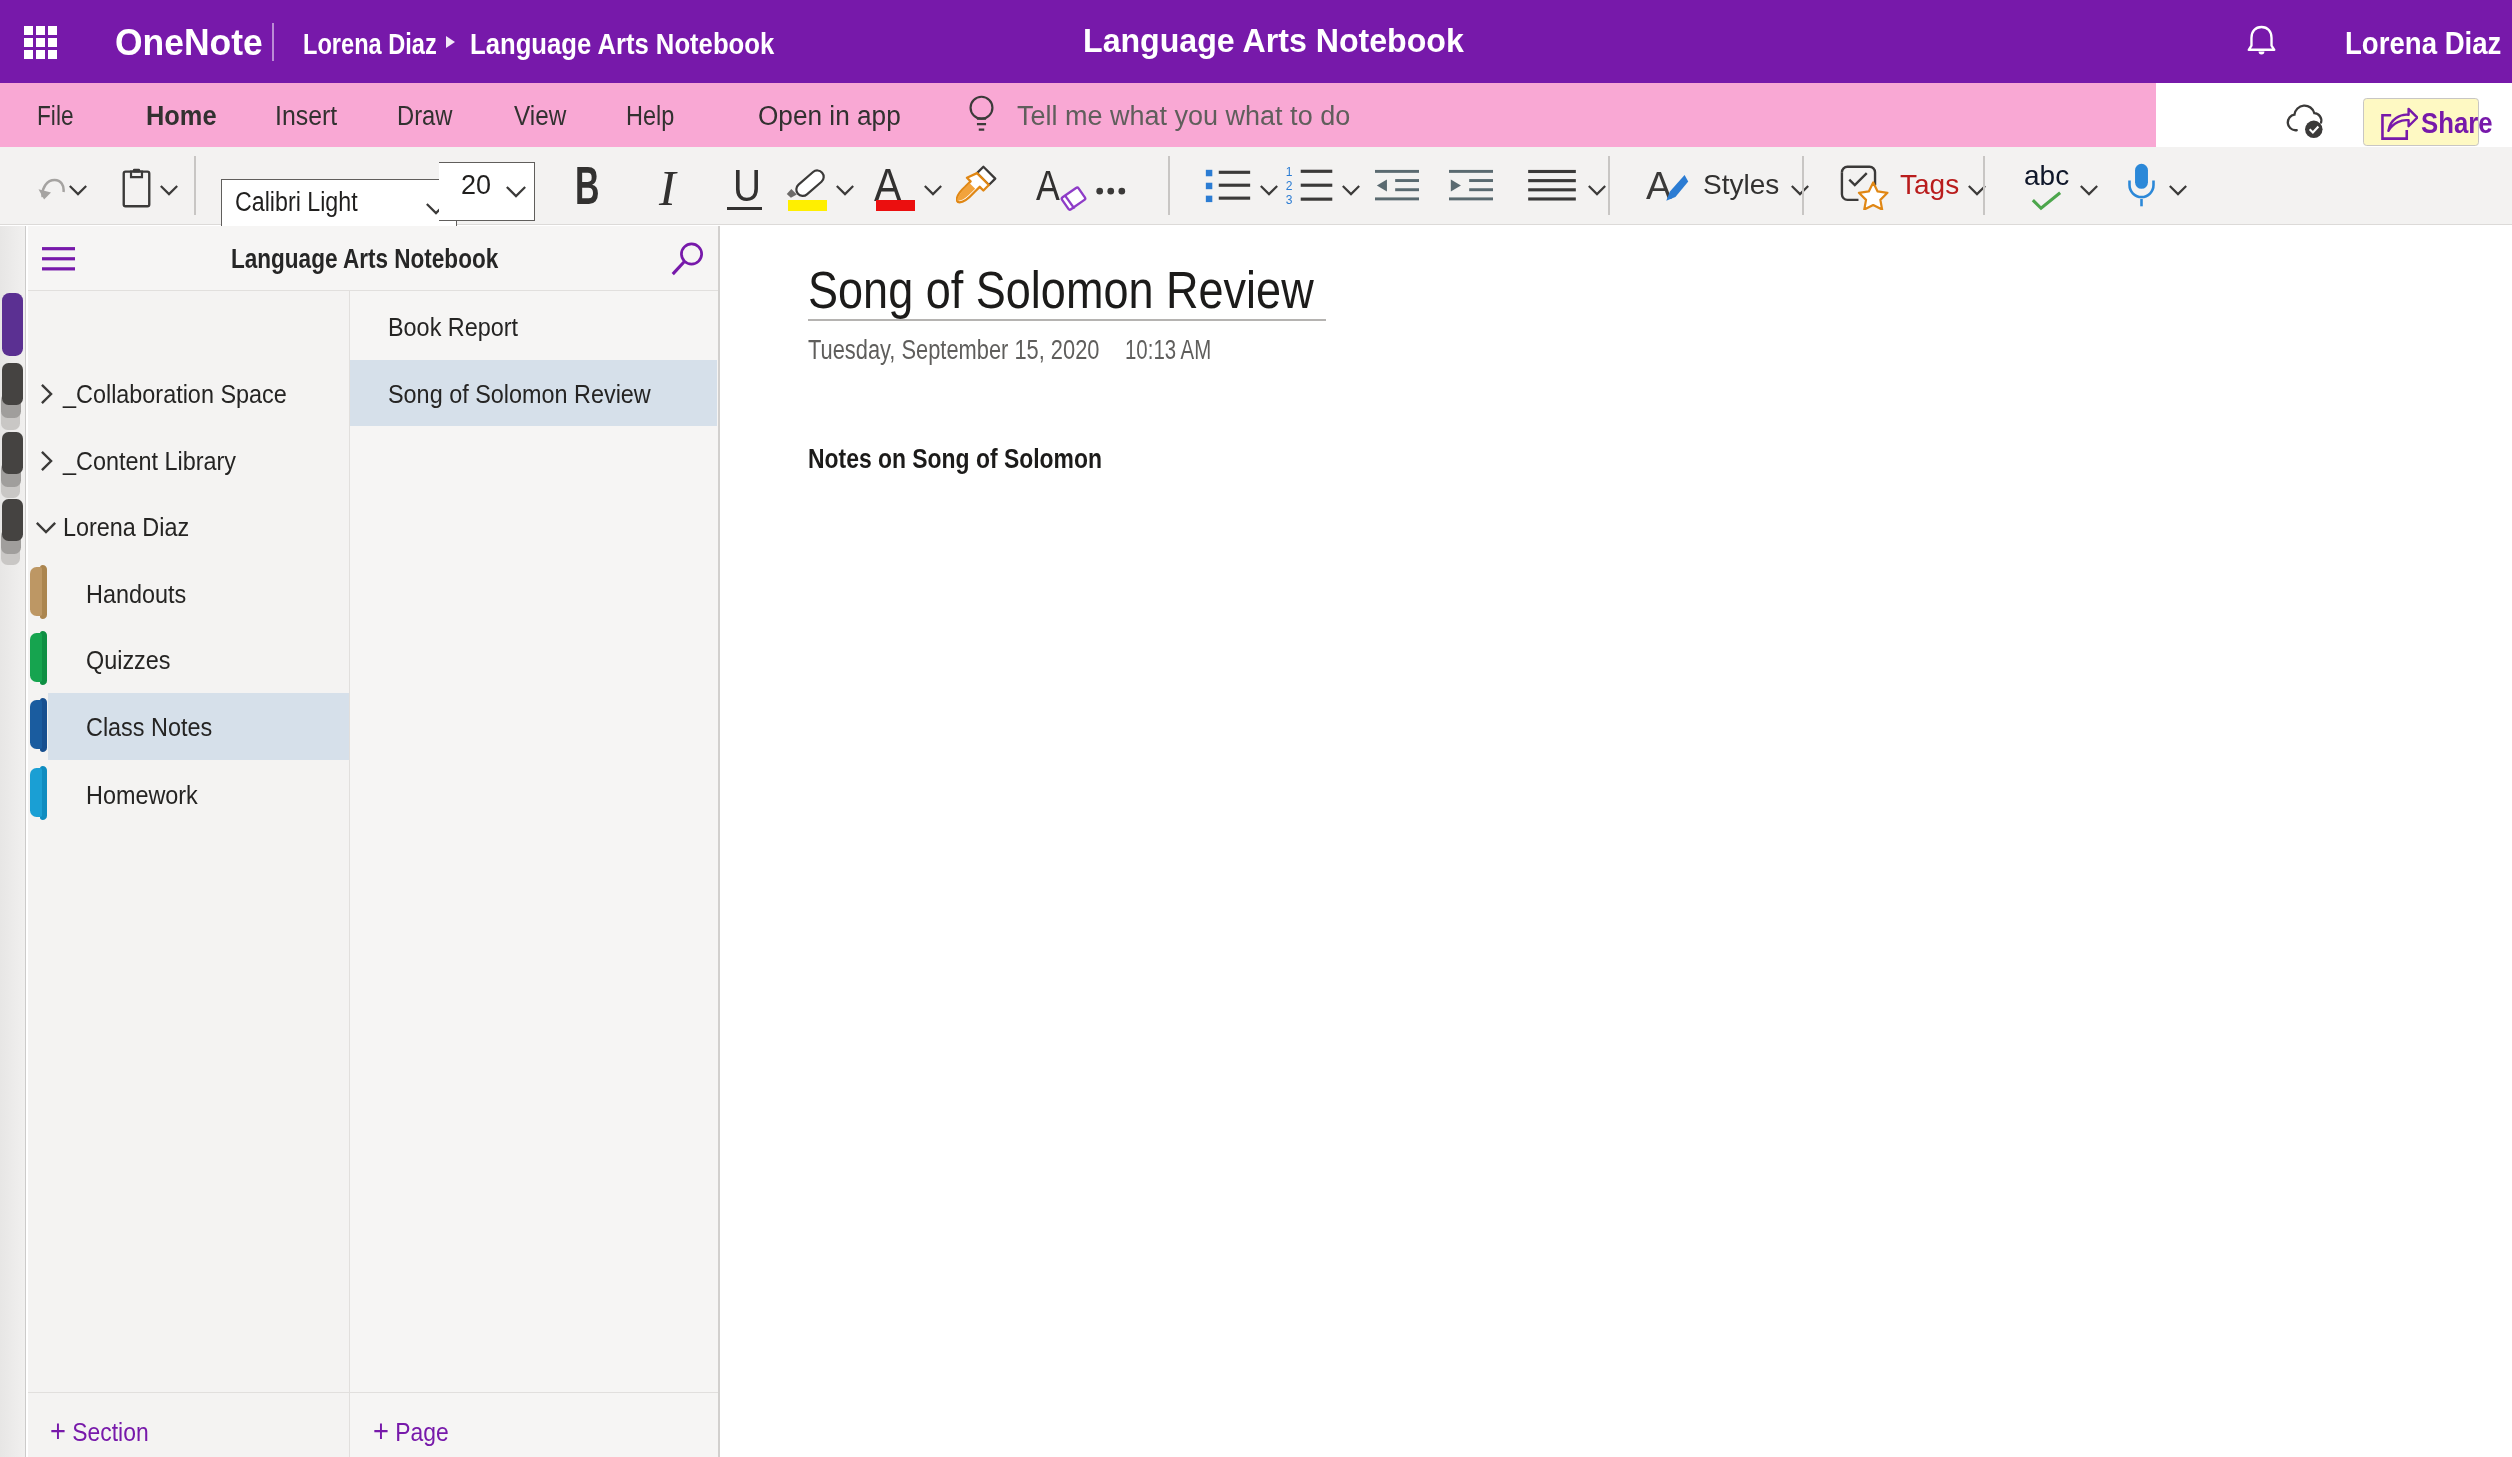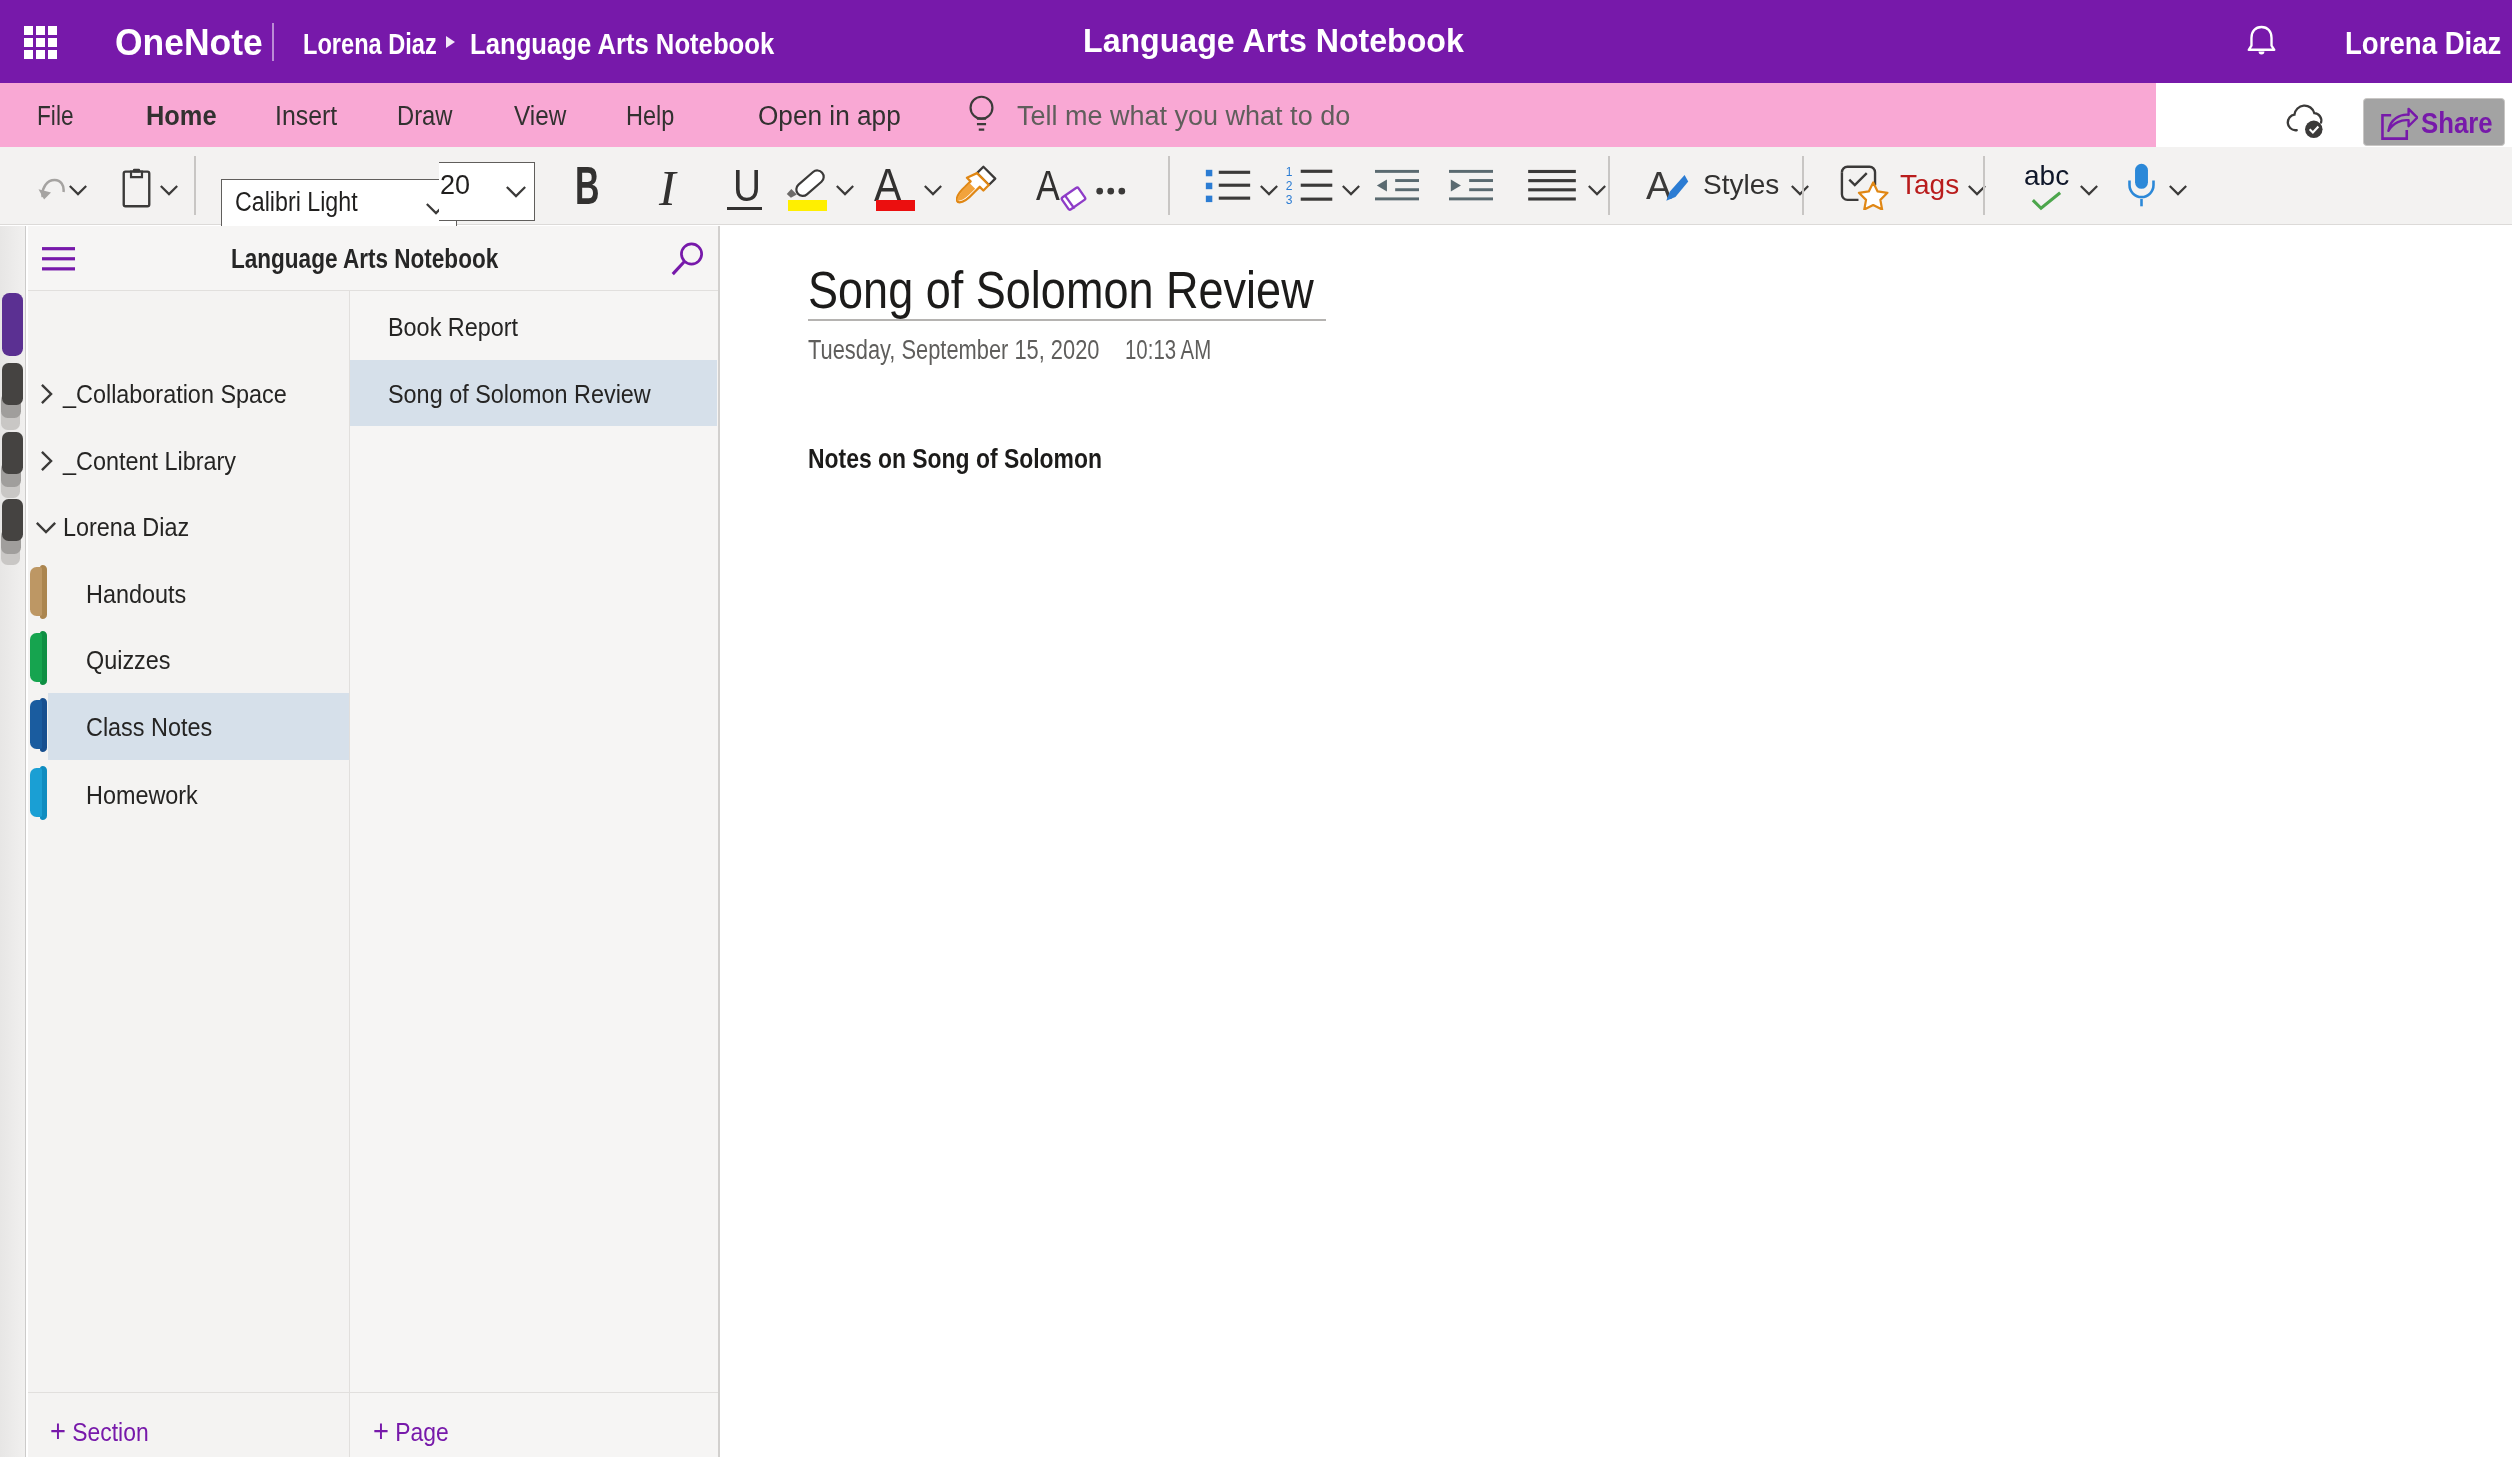--- a/index.html
+++ b/index.html
@@ -40,21 +40,21 @@
 .srow { position:absolute; left:0; width:322px; height:66px; font-size:27px; color:#252423; }
 .srow .txt { position:absolute; top:19.4px; font-size:26px; transform:scaleX(.9); transform-origin:0 0; }
 .prow { position:absolute; left:0; width:367px; height:66px; font-size:26px; color:#252423; }
 .prow .txt { transform:scaleX(.9); transform-origin:0 0; }
 #footline { position:absolute; left:28px; top:1392px; width:690px; height:0; border-top:1.8px solid #e1dfdd; }
 .footbtn { position:absolute; top:1413px; font-size:26px; color:#7719aa; transform:scaleX(.88); transform-origin:0 0; }
 .stab { position:absolute; border-radius:2.8px 4.6px 4.6px 2.8px; }
 .stab2 { position:absolute; border-radius:6.5px 1.8px 1.8px 6.5px; }
 
 
-#sharebtn { left:2363px; top:98px; width:142px; height:48px; background:#a3a3a3; border:1.8px solid #c8c6c4; border-radius:3.7px; }
+#sharebtn { left:2363px; top:98px; width:116px; height:48px; background:#fef9c3; border:1.8px solid #c8c6c4; border-radius:3.7px; }
 #content { position:absolute; left:720px; top:226px; width:1792px; height:1232px; background:#fff; }
 #ptitle { position:absolute; left:88px; top:35px; font-size:51px; color:#1c1b1a; transform:scaleX(.883); transform-origin:0 0; white-space:nowrap; }
 #punder { position:absolute; left:88px; top:93px; width:518px; height:1.8px; background:#b5b3b1; }
 #pdate { position:absolute; left:88px; top:109px; font-size:27px; color:#5f5e5c; transform:scaleX(.809); transform-origin:0 0; white-space:nowrap; }
 #ptime { position:absolute; left:405px; top:109px; font-size:27px; color:#5f5e5c; transform:scaleX(.756); transform-origin:0 0; white-space:nowrap; }
 #pbody { position:absolute; left:88px; top:217px; font-size:28px; font-weight:700; color:#1c1b1a; transform:scaleX(.818); transform-origin:0 0; white-space:nowrap; }
 </style>
 </head>
 <body>
 <div id="root">
@@ -118,21 +118,21 @@
       </svg>
     <div class="vsep" style="left:194px;"></div>
 
     <div class="combo" style="left:221px; width:236px;margin-top:17px;">
         <span style="position:absolute;left:13px;top:7.4px;transform:scaleX(.86);transform-origin:0 0;display:inline-block;">Calibri Light</span>
       <svg class="abs" style="right:9.2px;top:22px;" width="22" height="14" viewBox="0 0 24 15">
           <path d="M2 2 L12 12 L22 2" fill="none" stroke="#3b3a39" stroke-width="2.4"></path>
         </svg>
     </div>
     <div class="combo" style="left:439px; width:96px; border-left:none;">
-        <span style="position:absolute;left:1px;top:7.4px;">20</span>
+        <span style="position:absolute;left:22px;top:7.4px;">20</span>
       <svg class="abs" style="right:7.4px;top:22px;" width="22" height="14" viewBox="0 0 24 15">
           <path d="M2 2 L12 12 L22 2" fill="none" stroke="#3b3a39" stroke-width="2.4"></path>
         </svg>
     </div>
 
     <div class="abs" style="left:575px;top:8.3px;font-size:53px;font-weight:700;color:#323130;transform:scaleX(.64);transform-origin:0 0;">B</div>
     <div class="abs" style="left:659px;top:12px;font-size:50px;font-style:italic;color:#323130;font-family:'Liberation Serif',serif;">I</div>
     <div class="abs" style="left:733px;top:14px;font-size:44px;color:#323130;transform:scaleX(.88);transform-origin:0 0;">U</div>
     <div class="abs" style="left:727px;top:60px;width:35px;height:2.8px;background:#323130;"></div>
 

